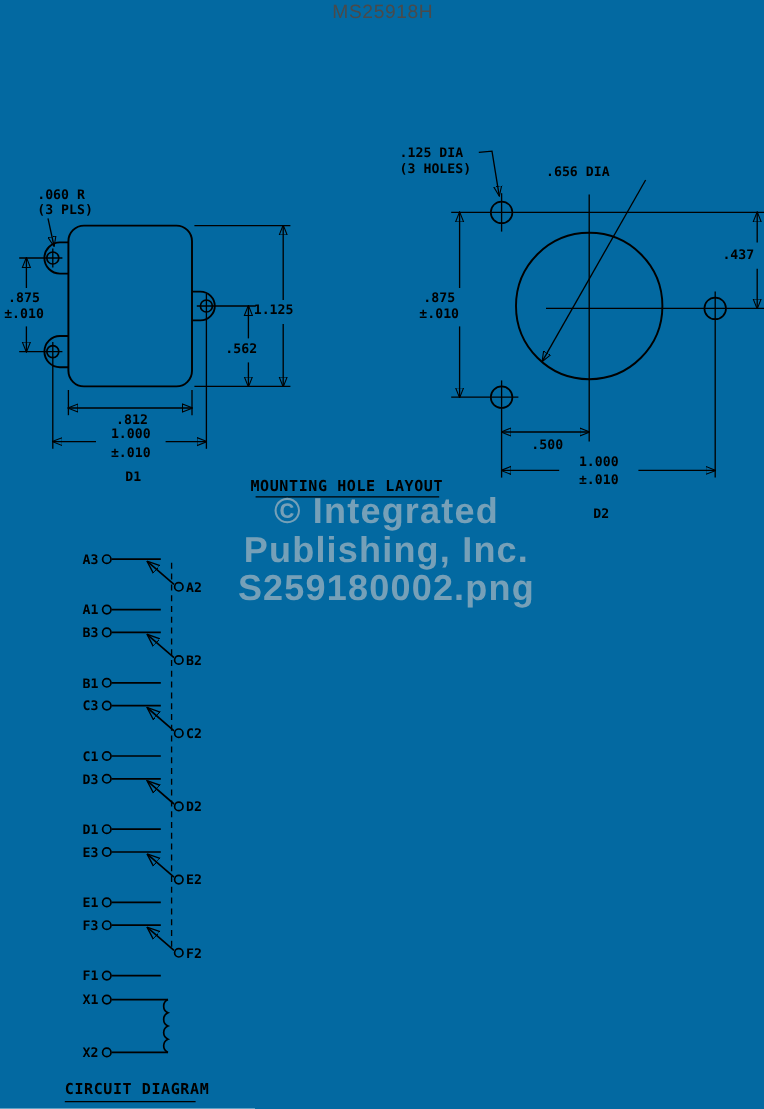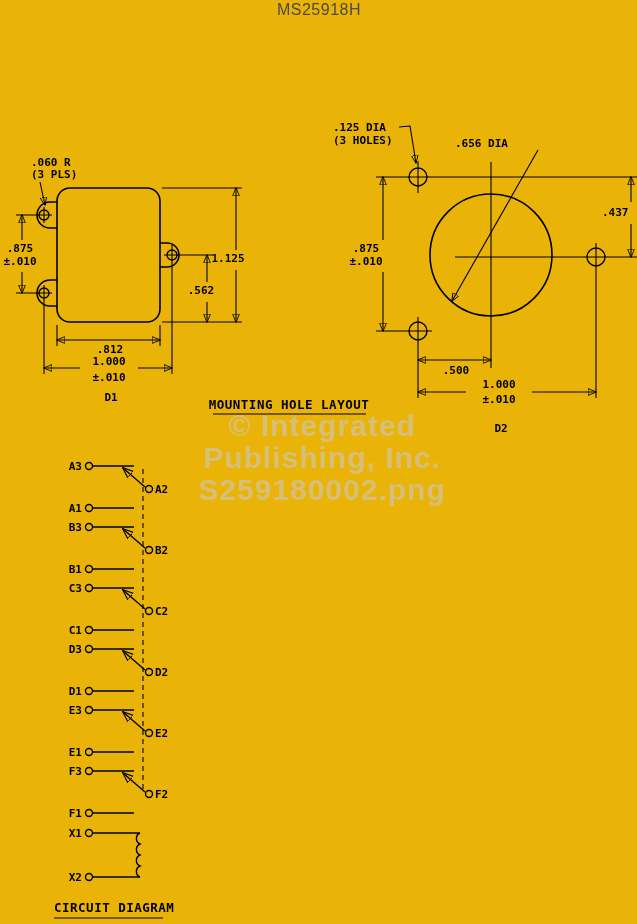--- a/index.html
+++ b/index.html
@@ -1,16 +1,16 @@
 <!DOCTYPE html>
 <html><head>
 <meta charset="utf-8">
 <style>
   html,body{margin:0;padding:0;background:#fff;}
-  .page{position:relative;width:637px;height:924px;background:#eab308;overflow:hidden;}
+  .page{position:relative;width:637px;height:924px;background:#0369a1;overflow:hidden;}
   svg{position:absolute;top:0;left:0;display:block;}
   text{fill:#000;font-family:"DejaVu Sans Mono","Liberation Mono",monospace;font-weight:bold;font-size:11px;}
   text.cap{font-size:12.5px;letter-spacing:.5px;}
   text.title-t{font-family:"Liberation Sans",sans-serif;font-weight:normal;font-size:16px;fill:#4a4a4a;letter-spacing:.5px;}
   text.wm{font-family:"Liberation Sans",sans-serif;font-weight:bold;font-size:30px;fill:#c9c9c9;opacity:.58;letter-spacing:1px;}
   line,path,rect,circle{stroke:#000;fill:none;}
   .thick{stroke-width:1.6;}
   .mid{stroke-width:1.4;}
   .thin{stroke-width:1.1;}
   .dash{stroke-width:1.1;stroke-dasharray:5 4;}

